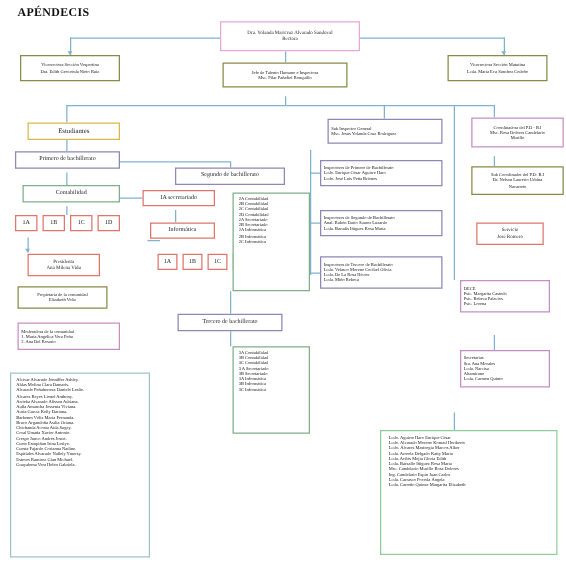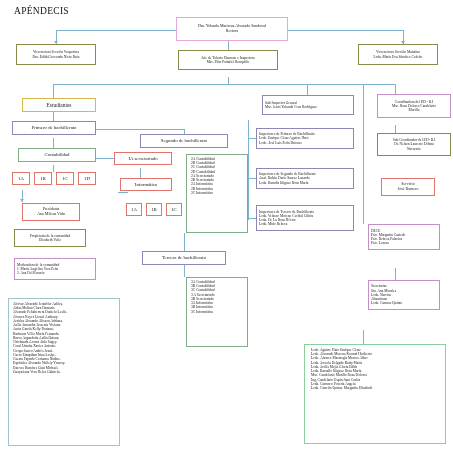--- a/index.html
+++ b/index.html
@@ -51,21 +51,21 @@
     width:0;height:0;
     border-left:2.5px solid transparent;
     border-right:2.5px solid transparent;
     border-top:3.5px solid #7fb2cc;
   }
 
   #title{
     position:absolute;
     left:14px;top:6px;
     font-size:9.5px;
-    font-weight:normal;
+    font-weight:bold;
     letter-spacing:.3px;
     color:#111;
   }
 
   .f5{font-size:3.6px;}
   .f55{font-size:4.0px;}
   .f65{font-size:4.8px;}
   .f7{font-size:5.4px;}
 </style>
 </head>

